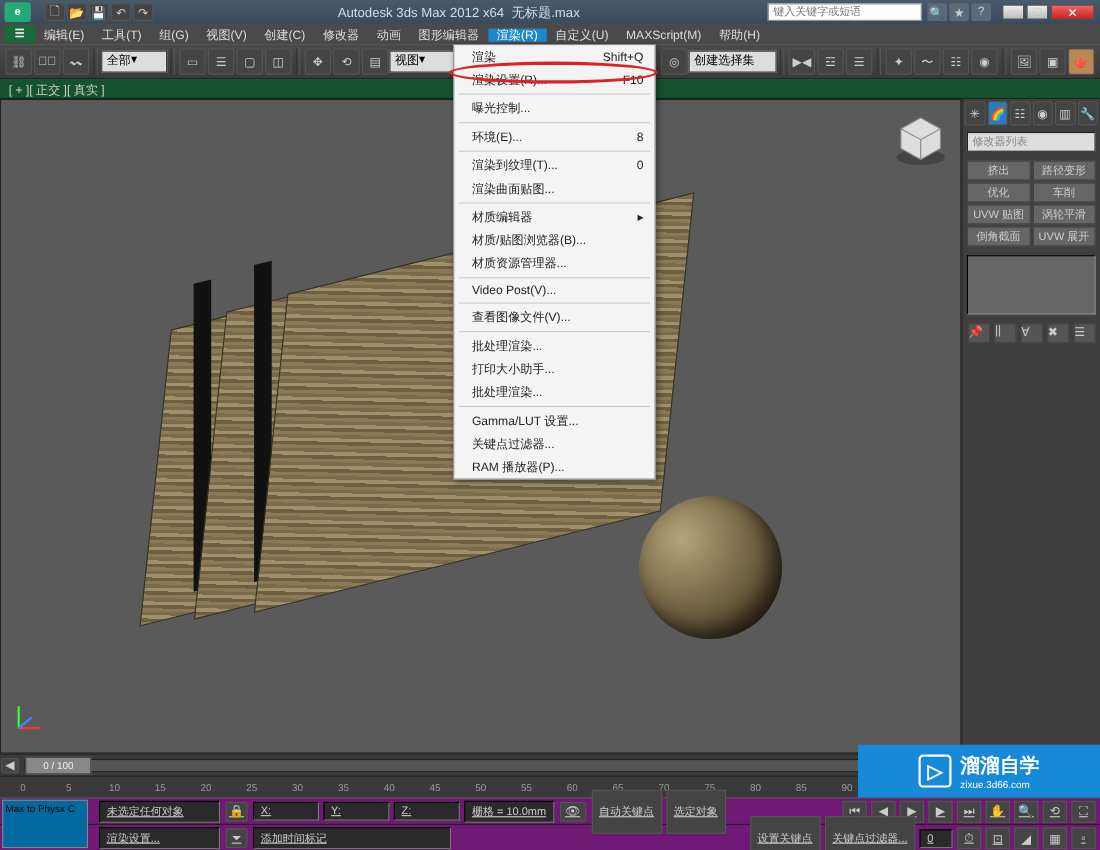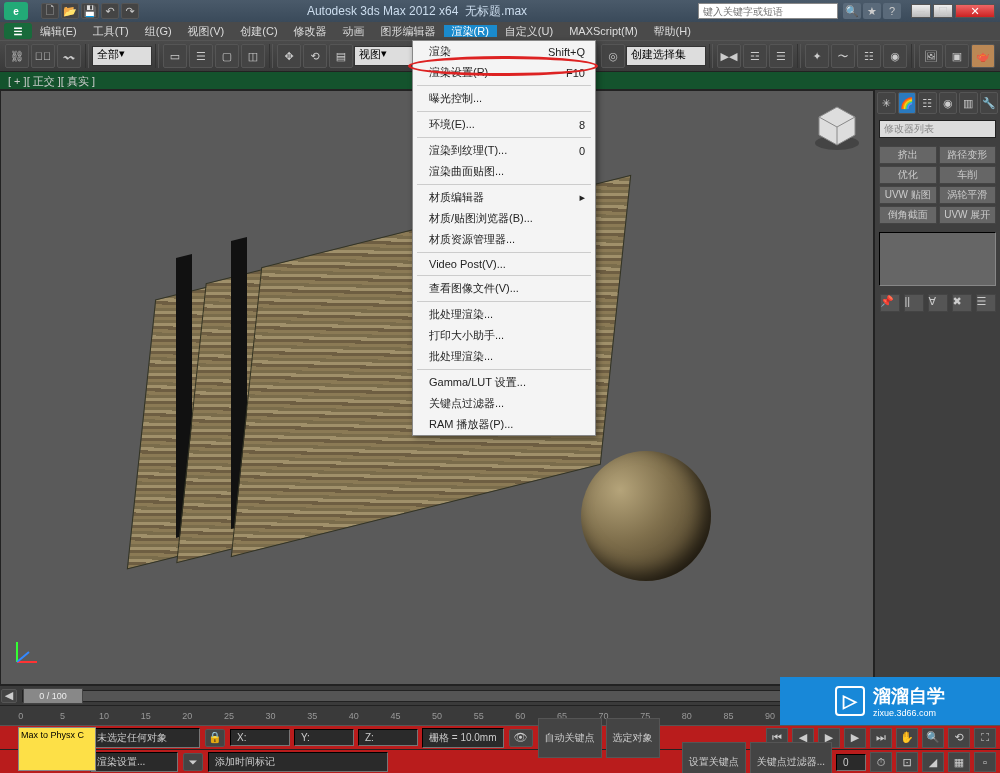--- a/index.html
+++ b/index.html
@@ -39,28 +39,28 @@
 .mod-ctrl { display: flex; gap: 4px; padding: 4px; justify-content: center; }
 .mod-ctrl-btn { width: 20px; height: 18px; background: #555; border: 1px solid #444; }
 .dropdown-menu { position: absolute; left: 412px; top: 40px; width: 184px; background: #f4f4f4; border: 1px solid #888; box-shadow: 2px 2px 6px rgba(0,0,0,0.4); z-index: 100; }
 .dm-item { padding: 3px 10px 3px 16px; font-size: 11px; color: #222; display: flex; justify-content: space-between; align-items: center; }
 .dm-sep { height: 1px; background: #ccc; margin: 2px 4px; }
 .dm-highlight { position: absolute; border: 3px solid #d22; border-radius: 50%; width: 190px; height: 20px; left: 408px; top: 56px; z-index: 101; pointer-events: none; }
 .track-bar { position: absolute; bottom: 68px; left: 0; right: 126px; height: 20px; background: #3a3a3a; border-top: 1px solid #222; display: flex; align-items: center; }
 .time-slider { flex: 1; height: 12px; background: #555; border: 1px solid #222; margin: 0 4px; position: relative; }
 .time-handle { position: absolute; left: 0; width: 60px; height: 16px; top: -3px; background: #888; border: 1px solid #444; font-size: 9px; color: #eee; display: flex; align-items: center; justify-content: center; }
 .timeline { position: absolute; bottom: 48px; left: 0; right: 126px; height: 20px; background: #3a3a3a; border-top: 1px solid #222; display: flex; align-items: center; font-size: 9px; }
-.status-bar { position: absolute; bottom: 0; left: 0; right: 0; height: 48px; background: #b91c1c; border-top: 1px solid #555; }
+.status-bar { position: absolute; bottom: 0; left: 0; right: 0; height: 48px; background: #701a75; border-top: 1px solid #555; text-decoration: underline; }
 .status-row1 { height: 24px; display: flex; align-items: center; padding: 0 4px; gap: 4px; border-bottom: 1px solid #222; }
 .status-row2 { height: 24px; display: flex; align-items: center; padding: 0 4px; gap: 4px; }
 .status-field { background: #2a2a2a; border: 1px inset #222; padding: 2px 6px; font-size: 10px; }
 .coord { width: 60px; }
 .play-btn { width: 22px; height: 20px; background: #444; border: 1px solid #555; display: flex; align-items: center; justify-content: center; }
 .autokey { background: #444; padding: 12px 6px; font-size: 10px; border: 1px solid #555; }
-.maxscript { position: absolute; left: 18px; bottom: 2px; width: 78px; height: 44px; background: #fde047; border: 1px solid #888; font-size: 9px; color: #000; padding: 2px; }
+.maxscript { position: absolute; left: 2px; bottom: 2px; width: 78px; height: 44px; background: #0369a1; border: 1px solid #888; font-size: 9px; color: #000; padding: 2px; }
 .watermark { position: absolute; right: 0; bottom: 48px; width: 220px; height: 48px; background: #1888d8; color: #fff; display: flex; align-items: center; justify-content: center; gap: 8px; font-size: 18px; font-weight: bold; z-index: 50; }
 .wm-icon { width: 30px; height: 30px; border: 2px solid #fff; border-radius: 4px; display: flex; align-items: center; justify-content: center; }
 .wm-url { font-size: 9px; font-weight: normal; }
 .tick { flex: 1; text-align: center; color: #999; }
 </style>
 </head>
 <body>
 
 <div class="title-bar">
   <div class="app-icon">e</div>
@@ -306,21 +306,21 @@
     <div class="play-btn">▶</div>
     <div class="play-btn">▶</div>
     <div class="play-btn">⏭</div>
     <div class="play-btn">✋</div>
     <div class="play-btn">🔍</div>
     <div class="play-btn">⟲</div>
     <div class="play-btn">⛶</div>
   </div>
   <div class="status-row2">
     <div style="width:82px"></div>
-    <div class="status-field" style="width:88px">渲染设置...</div>
+    <div class="status-field" style="width:110px">渲染设置...</div>
     <div class="tb-btn" style="width:20px;height:18px">⏷</div>
     <div class="status-field" style="flex:0 0 180px">添加时间标记</div>
     <div style="flex:1"></div>
     <div class="autokey">设置关键点</div>
     <div class="autokey">关键点过滤器...</div>
     <div class="status-field" style="width:30px">0</div>
     <div class="play-btn">⏱</div>
     <div class="play-btn">⊡</div>
     <div class="play-btn">◢</div>
     <div class="play-btn">▦</div>

